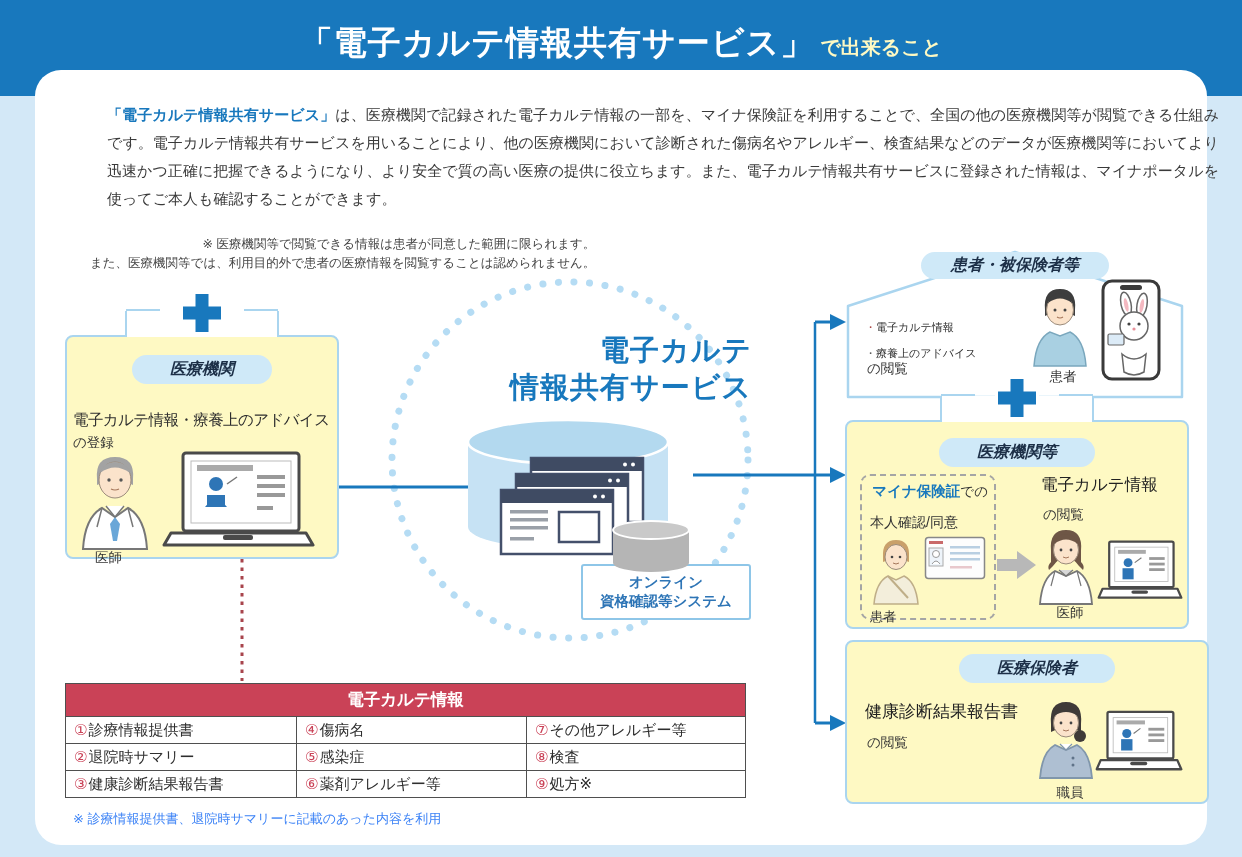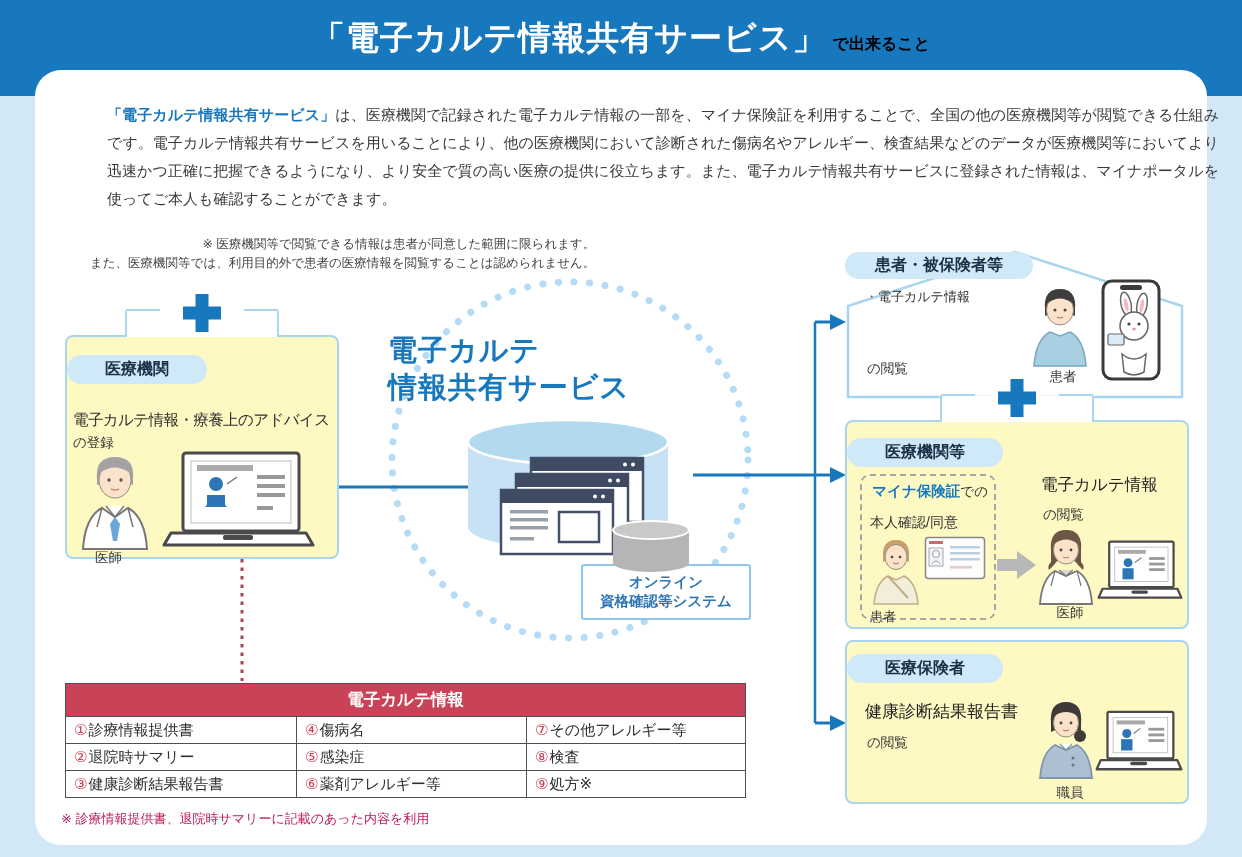--- a/index.html
+++ b/index.html
@@ -10,21 +10,21 @@
     color:#333;
   }
   
   .banner{
     position:absolute;left:0;top:0;width:100%;height:96px;
     background:#1878bd;
     display:flex;justify-content:center;align-items:flex-start;
   }
   .banner-inner{display:flex;align-items:baseline;gap:6px;padding-top:13px;}
   .banner-main{color:#fff;font-size:33px;font-weight:bold;letter-spacing:1px;}
-  .banner-suffix{color:#000000;font-size:16px;font-weight:bold;margin-top:21px;}
+  .banner-suffix{color:#fef9c3;font-size:20px;font-weight:bold;margin-top:21px;}
   
   .card{
     position:absolute;left:35px;top:70px;width:1172px;height:775px;
     background:#fff;border-radius:26px;
   }
   
   .intro{
     position:absolute;left:32px;top:16px;width:1112px;
     font-size:15px;line-height:28px;color:#3a3a3a;font-weight:500;
     text-align:justify;
@@ -45,47 +45,47 @@
   .tab:before,.tab:after{content:"";position:absolute;top:-2.5px;width:34px;border-top:2.5px solid #aad5ef;}
   .tab:before{left:-1px;}
   .tab:after{right:-1px;}
   .plus{position:absolute;top:-20px;left:50%;transform:translateX(-50%);width:44px;height:44px;background:#fff;}
   .plus:before{content:"";position:absolute;left:50%;top:3px;bottom:3px;width:13px;transform:translateX(-50%);background:#1878bd;}
   .plus:after{content:"";position:absolute;top:50%;left:3px;right:3px;height:13px;transform:translateY(-50%);background:#1878bd;}
   .pill{
     background:#cfe9f8;border-radius:16px;color:#1c2f47;font-weight:bold;
     font-size:16px;padding:4px 38px;display:inline-block;white-space:nowrap;
   }
-  .pill-row{text-align:left;}
+  .pill-row{text-align:center;font-style:italic;}
   .person-label{font-size:13.5px;color:#333;text-align:center;}
   
   .left-box{left:30px;top:265px;width:270px;height:220px;}
   .left-box .pill-row{margin-top:18px;}
   .left-line1{margin:26px 4px 0 6px;font-size:15.5px;letter-spacing:-0.6px;color:#2e2e2e;white-space:nowrap;}
   .left-line2{margin:3px 0 0 6px;font-size:13.5px;}
   .left-illust{position:absolute;left:8px;bottom:6px;display:flex;align-items:flex-end;gap:6px;}
   
   .dot-circle{position:absolute;left:350px;top:205px;width:370px;height:370px;z-index:0;}
   .center-title{
     position:absolute;left:353px;top:262px;width:364px;z-index:3;
-    text-align:left;color:#1878bd;font-weight:bold;font-size:29px;line-height:37px;letter-spacing:1px;
+    text-align:right;color:#1878bd;font-weight:bold;font-size:29px;line-height:37px;letter-spacing:1px;
   }
   .db-svg{position:absolute;left:418px;top:342px;z-index:3;}
   .online-box{
     position:absolute;left:546px;top:494px;width:166px;height:52px;z-index:2;
     background:#fff;border:2px solid #8ec6e8;border-radius:3px;
     display:flex;flex-direction:column;justify-content:center;align-items:center;
     font-size:14.5px;font-weight:bold;color:#2e75b6;line-height:19px;
   }
   
   .patient-box{position:absolute;left:810px;top:178px;width:340px;height:152px;z-index:2;}
   .patient-box .shape{position:absolute;left:0;top:0;}
   .patient-box .pill-row{position:absolute;top:4px;width:100%;}
   .patient-box .pill{padding:3px 30px;}
-  .bullets{position:absolute;left:20px;top:36px;font-size:13px;line-height:26px;color:#2e2e2e;white-space:nowrap;}
+  .bullets{position:absolute;left:20px;top:66px;font-size:11px;line-height:26px;color:#2e2e2e;white-space:nowrap;}
   .bullets .mark1{color:#a94442;}
   .bullets .mark2{color:#555;}
   .view-suffix{position:absolute;left:22px;top:112px;font-size:13.5px;}
   .patient-illust{position:absolute;left:183px;top:36px;}
   .patient-name{position:absolute;left:188px;top:120px;width:60px;}
   .phone-illust{position:absolute;left:255px;top:30px;}
   .hospital-box{left:810px;top:350px;width:340px;height:205px;}
   .hospital-box .pill-row{margin-top:16px;}
   .consent-box{
     position:absolute;left:13px;top:52px;width:136px;height:146px;
@@ -95,21 +95,21 @@
   .consent-l1 .brand{color:#1878bd;font-weight:bold;font-size:14.5px;}
   .consent-l2{font-size:14px;margin-top:13px;}
   .consent-illust{display:flex;align-items:flex-start;gap:2px;margin-top:4px;}
   .consent-name{font-size:13px;margin-top:2px;}
   .garrow{position:absolute;left:150px;top:128px;}
   .view1{position:absolute;left:194px;top:52px;font-size:16.5px;color:#222;white-space:nowrap;}
   .view2{position:absolute;left:196px;top:84px;font-size:13.5px;}
   .hdoc{position:absolute;left:188px;top:104px;}
   .hdoc-name{position:absolute;left:198px;top:182px;width:50px;}
   .hlap{position:absolute;left:250px;top:118px;}
-  .insurer-box{left:810px;top:570px;width:340px;height:160px;}
+  .insurer-box{left:810px;top:570px;width:340px;height:160px;padding-left:20px;}
   .insurer-box .pill-row{margin-top:12px;}
   .ins-l1{position:absolute;left:18px;top:58px;font-size:17px;color:#222;white-space:nowrap;}
   .ins-l2{position:absolute;left:20px;top:92px;font-size:13.5px;}
   .staff{position:absolute;left:188px;top:56px;}
   .staff-name{position:absolute;left:196px;top:142px;width:54px;}
   .ilap{position:absolute;left:248px;top:68px;}
   
   .connectors{position:absolute;left:0;top:0;z-index:1;pointer-events:none;}
   
   .etable{
@@ -118,21 +118,21 @@
   }
   .etable th{
     background:#ca4257;color:#fff;font-size:16.5px;font-weight:bold;
     height:30px;border:1.5px solid #4f4f4f;
   }
   .etable td{
     height:26px;border:1.5px solid #4f4f4f;font-size:15px;color:#2e2e2e;
     padding:0 0 0 8px;white-space:nowrap;
   }
   .etable .cnum{color:#ca4257;margin-right:1px;}
-  .footnote{position:absolute;left:26px;top:740px;font-size:13px;color:#be185d;}
+  .footnote{position:absolute;left:38px;top:740px;font-size:13px;color:#3b82f6;}
   svg{display:block;}
 </style>
 </head>
 <body>
 
 <header class="banner">
   <div class="banner-inner">
     <span class="banner-main">「電子カルテ情報共有サービス」</span>
     <span class="banner-suffix">で出来ること</span>
   </div>
@@ -260,20 +260,21 @@
     <div>資格確認等システム</div>
   </div>
 
   <section class="patient-box">
     <svg class="shape" width="340" height="152">
       <polygon points="3,58 170,4 337,58 337,149 3,149" fill="#fff" stroke="#aad5ef" stroke-width="2.5" stroke-linejoin="round"></polygon>
     </svg>
     <div class="pill-row"><span class="pill">患者・被保険者等</span></div>
     <div class="bullets">
       <div><span class="mark1">・</span><span>電子カルテ情報</span></div>
+      <div><span class="mark2">・</span><span>療養上のアドバイス</span></div>
     </div>
     <div class="view-suffix">の閲覧</div>
     <div class="patient-illust">
       <svg width="64" height="84" viewBox="0 0 64 84">
         <path d="M17,26 Q15,5 32,5 Q49,5 47,26 L47,32 Q32,24 17,32 Z" fill="#3d3d3d"></path>
         <ellipse cx="32" cy="26" rx="13.5" ry="15" fill="#fbe3cb" stroke="#9a8a7a" stroke-width="1"></ellipse>
         <path d="M20,19 Q32,10 44,19 Q42,10 32,9 Q22,10 20,19 Z" fill="#3d3d3d"></path>
         <circle cx="27" cy="26" r="1.5" fill="#444"></circle>
           <circle cx="37" cy="26" r="1.5" fill="#444"></circle>
         <path d="M29,33 Q32,35 35,33" stroke="#a5765a" fill="none" stroke-width="1.1"></path>

